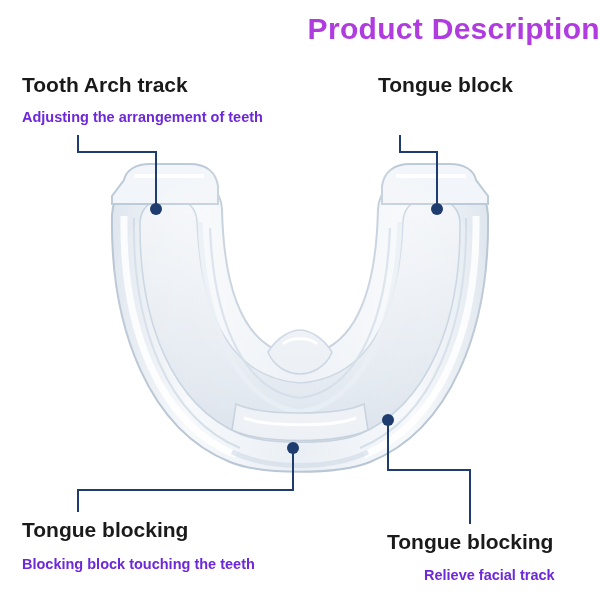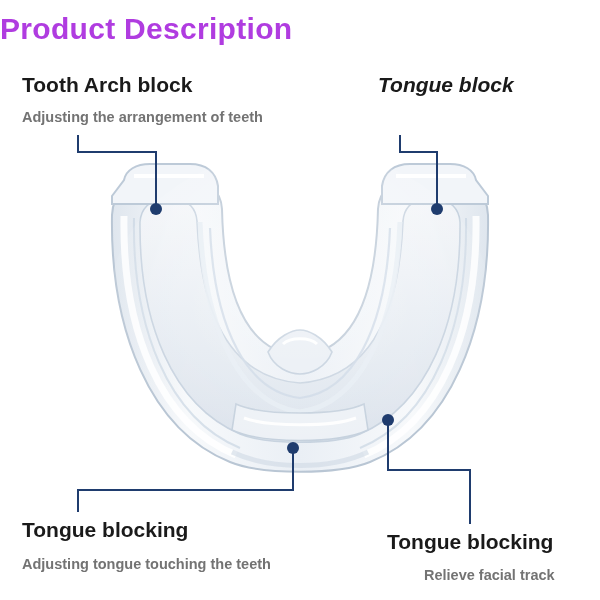--- a/index.html
+++ b/index.html
@@ -19,50 +19,50 @@
     height: 600px;
     background: #ffffff;
   }
 
   
   #title {
     position: absolute;
     top: 12px;
     left: 0;
     width: 600px;
-    text-align: left;
+    text-align: right;
     font-size: 30px;
     font-weight: bold;
     color: #b03ce0;
     letter-spacing: 0.3px;
     font-family: "Liberation Sans", sans-serif;
   }
 
   
   .callout-title {
     position: absolute;
     font-size: 21px;
     font-weight: bold;
     color: #1a1a1a;
     white-space: nowrap;
     font-family: "Liberation Sans", sans-serif;
   }
   .callout-sub {
     position: absolute;
     font-size: 14.5px;
     font-weight: bold;
-    color: #737373;
+    color: #6d28d9;
     white-space: nowrap;
     font-family: "Liberation Sans", sans-serif;
   }
 
   #c1-title { left: 22px;  top: 73px; }
   #c1-sub   { left: 22px;  top: 109px; }
 
-  #c2-title { left: 378px; top: 73px; font-style: italic; }
+  #c2-title { left: 378px; top: 73px; }
   #c2-sub   { left: 378px; top: 109px; }
 
   #c3-title { left: 22px;  top: 518px; }
   #c3-sub   { left: 22px;  top: 556px; }
 
   #c4-title { left: 387px; top: 530px; }
   #c4-sub   { left: 424px; top: 567px; }
 
   
   #leaders {
@@ -170,24 +170,24 @@
 
     <polyline points="78,512 78,490 293,490 293,452" fill="none" stroke="#1f3c6e" stroke-width="2"></polyline>
     <circle cx="293" cy="448" r="6" fill="#1f3c6e"></circle>
 
     <polyline points="470,524 470,470 388,470 388,424" fill="none" stroke="#1f3c6e" stroke-width="2"></polyline>
     <circle cx="388" cy="420" r="6" fill="#1f3c6e"></circle>
   </svg>
 
   <div id="title">Product Description</div>
 
-  <div class="callout-title" id="c1-title">Tooth Arch block</div>
+  <div class="callout-title" id="c1-title">Tooth Arch track</div>
   <div class="callout-sub" id="c1-sub">Adjusting the arrangement of teeth</div>
 
   <div class="callout-title" id="c2-title">Tongue block</div>
 
   <div class="callout-title" id="c3-title">Tongue blocking</div>
-  <div class="callout-sub" id="c3-sub">Adjusting tongue touching the teeth</div>
+  <div class="callout-sub" id="c3-sub">Blocking block touching the teeth</div>
 
   <div class="callout-title" id="c4-title">Tongue blocking</div>
   <div class="callout-sub" id="c4-sub">Relieve facial track</div>
 
 </div>
 
 </body></html>

